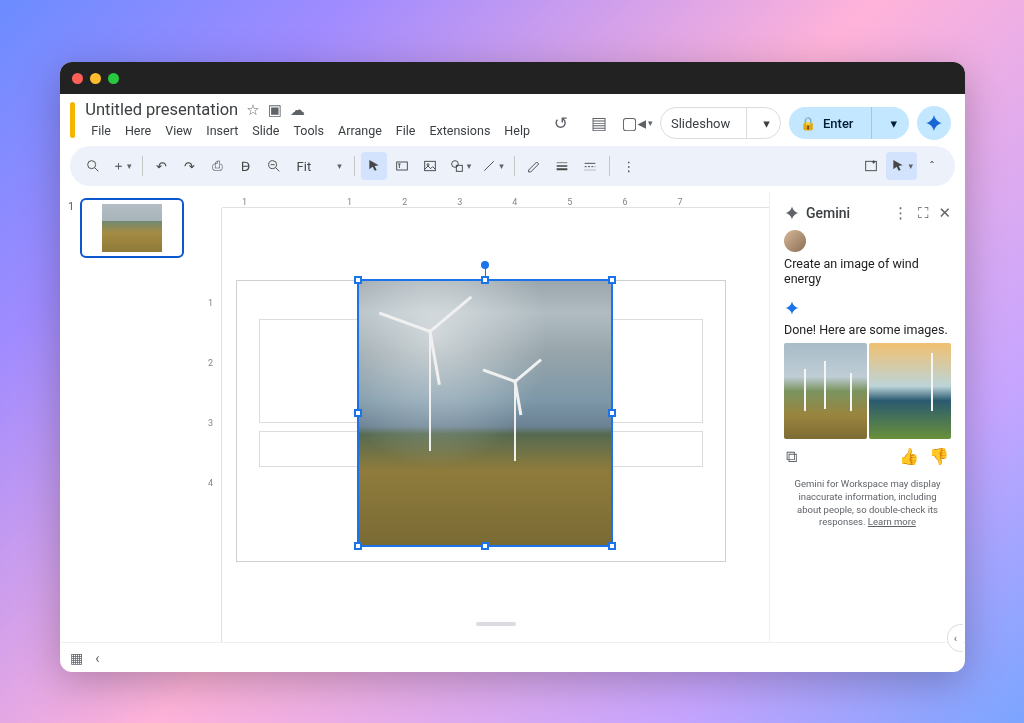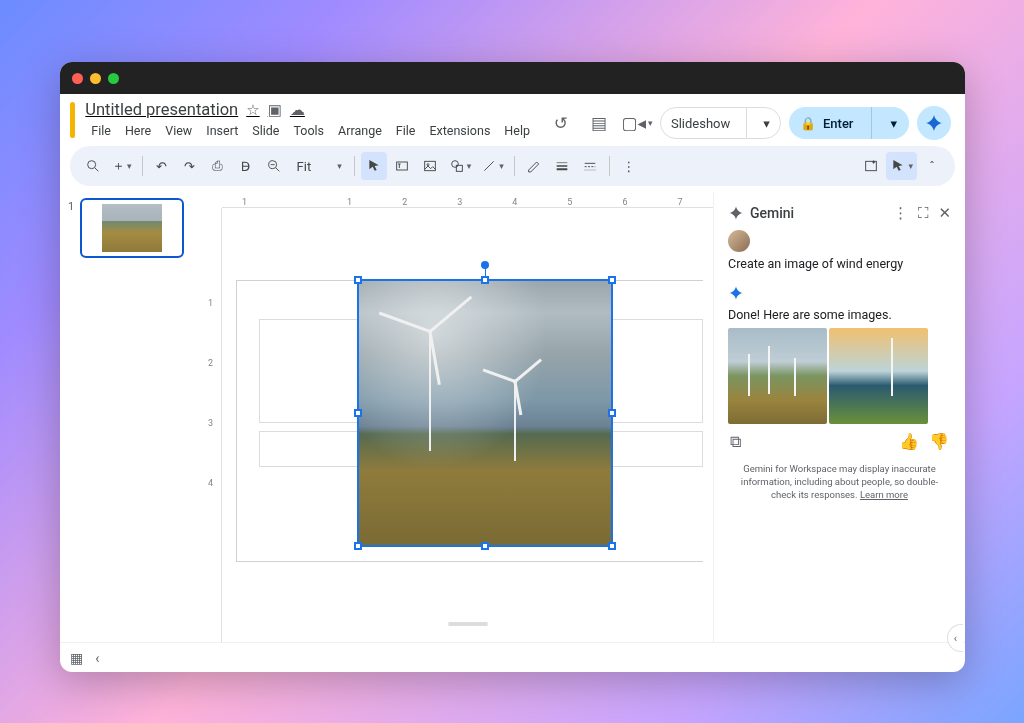--- a/index.html
+++ b/index.html
@@ -35,21 +35,21 @@
   .slides-logo {
     width: 28px; height: 36px; background: #f4b400;
     border-radius: 4px; margin-top: 2px;
     position: relative;
   }
   .slides-logo::after {
     content: ""; position: absolute; left: 5px; top: 9px; right: 5px; bottom: 9px;
     background: #fff;
   }
   .title-block { display: flex; flex-direction: column; gap: 2px; flex: 0 0 auto; }
-  .title-row { display: flex; align-items: center; gap: 8px; text-decoration: underline; }
+  .title-row { display: flex; align-items: center; gap: 8px; }
   .doc-title { font-size: 16.5px; color: #3c4043; }
   .title-icons { display: flex; gap: 8px; color: #5f6368; font-size: 15px; }
   .title-icons span { cursor: pointer; }
   .menu-row { display: flex; gap: 2px; font-size: 12.5px; color: #3c4043; }
   .menu-item { padding: 2px 6px; border-radius: 3px; cursor: pointer; }
 
   .header-right {
     margin-left: auto; display: flex; align-items: center; gap: 8px;
     padding-right: 4px; padding-top: 6px;
   }
@@ -182,21 +182,21 @@
   .tb1::before, .tb1::after, .tb1 .blade { width: 56px; }
   .tb2 { left: 155px; top: 100px; height: 80px; }
   .tb2::before, .tb2::after, .tb2 .blade { width: 36px; }
 
   .drag-handle {
     position: absolute; bottom: 6px; left: 50%; transform: translateX(-50%);
     width: 40px; height: 4px; background: #dadce0; border-radius: 2px;
   }
 
   .side-panel {
-    width: 252px; border-left: 1px solid #f0f0f0;
+    width: 196px; border-left: 1px solid #f0f0f0;
     display: flex; flex-direction: column; padding: 2px 0 0 0;
     position: relative;
   }
   .gemini-card {
     margin: 4px 6px 0 6px; flex: 1;
     border: none; border-radius: 10px;
     display: flex; flex-direction: column; overflow: hidden;
   }
   .gem-header {
     display: flex; align-items: center; padding: 6px 8px; gap: 6px;

